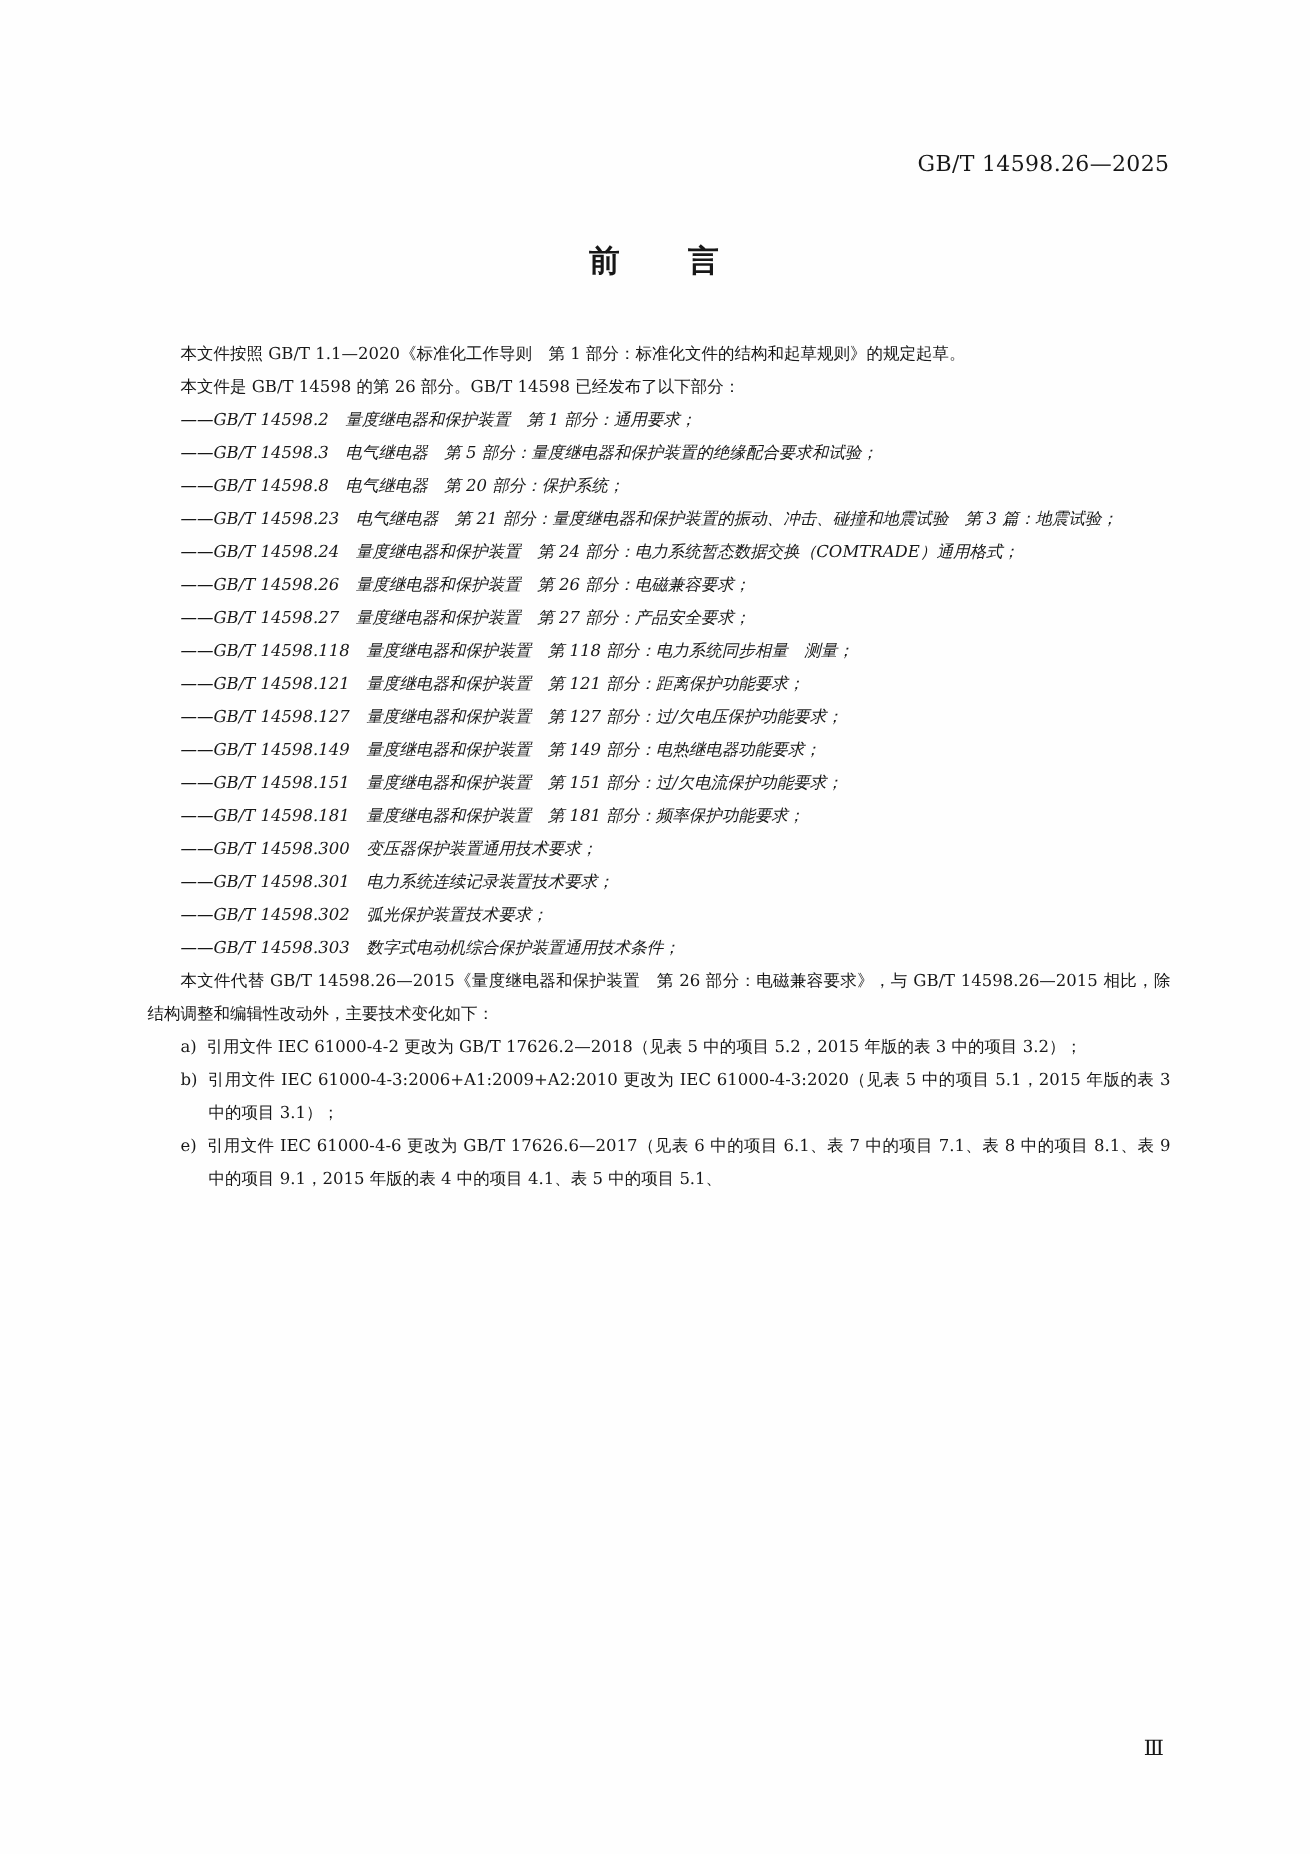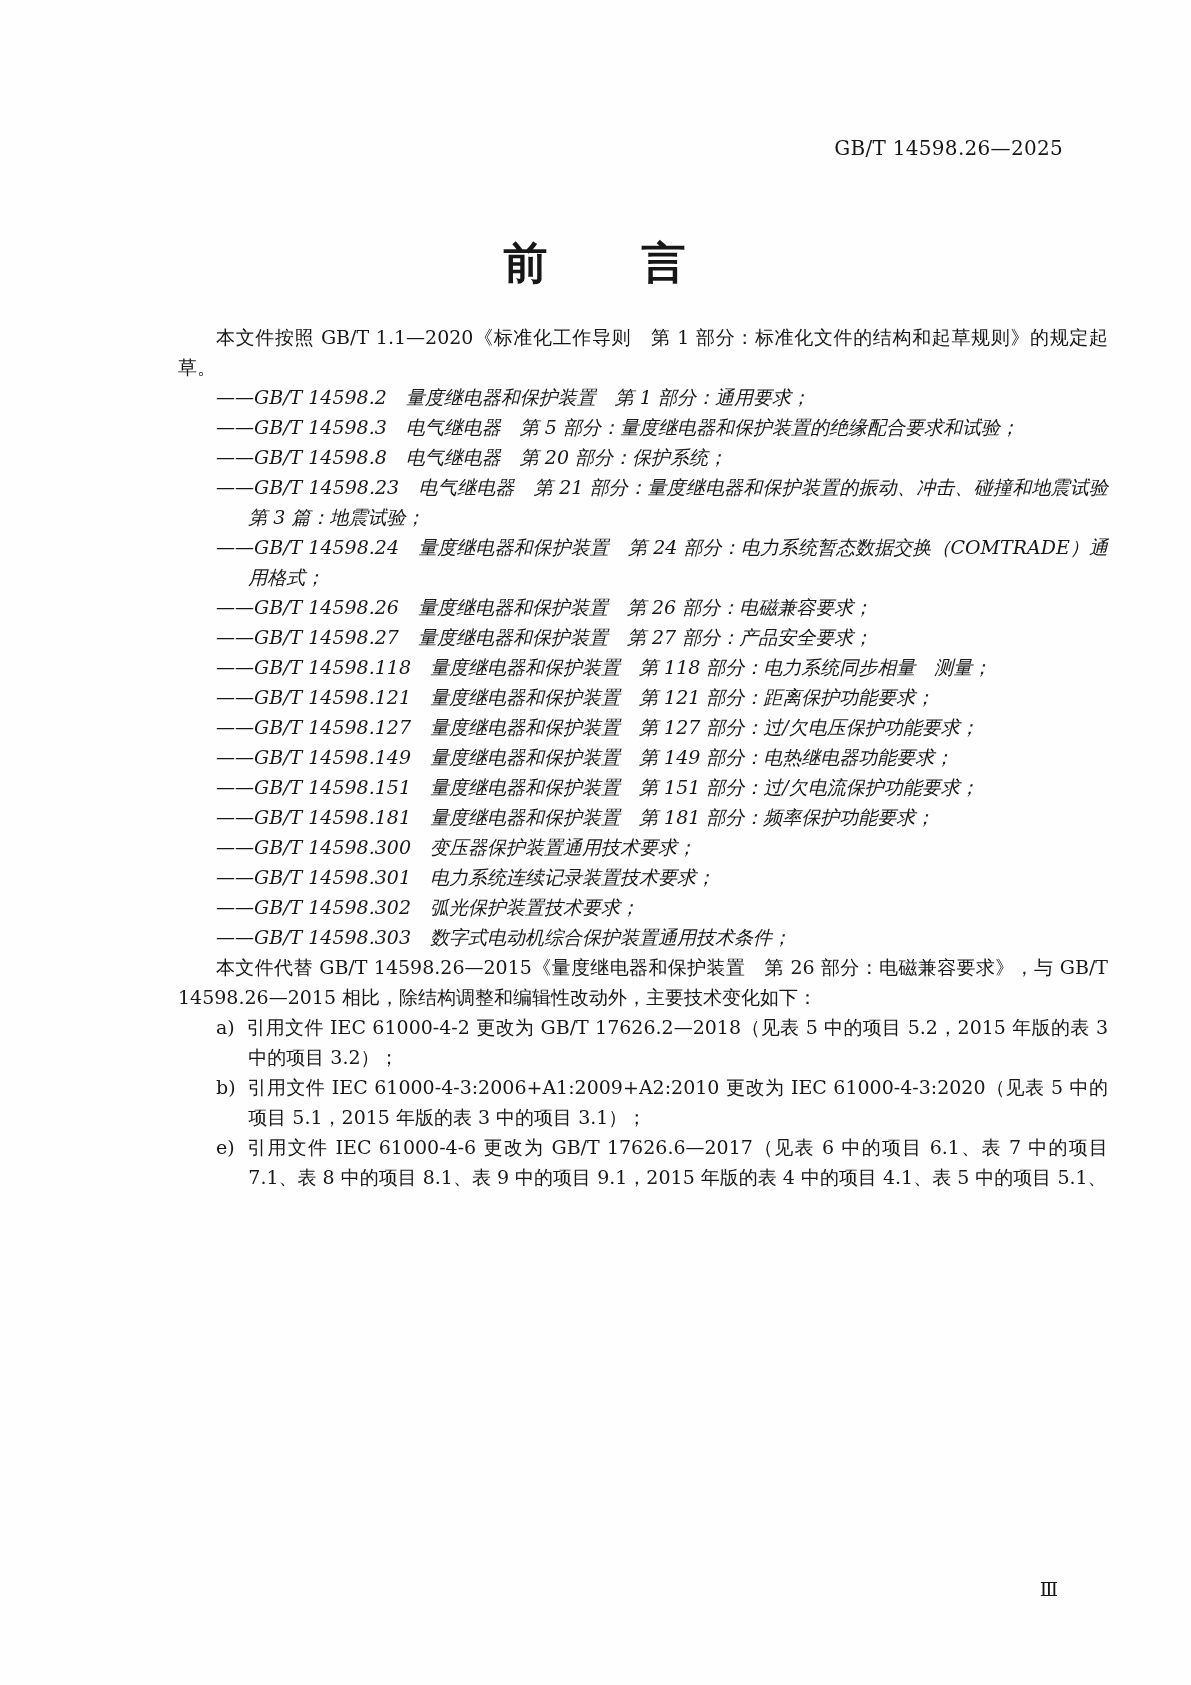--- a/index.html
+++ b/index.html
@@ -23,36 +23,35 @@
     font-size: 20px;
     letter-spacing: 0.3px;
     white-space: nowrap;
     text-align: right;
   }
   .doc-title {
     position: absolute;
     top: 218px;
     left: 0;
     right: 0;
-    margin: 16px;
+    margin: 0;
     text-align: center;
-    font-size: 44px;
+    font-size: 28px;
     font-weight: bold;
     font-family: "DejaVu Sans", "Liberation Sans", sans-serif;
     letter-spacing: 2px;
   }
   .doc-body {
     position: absolute;
-    top: 322px;
+    top: 306px;
     left: 134px;
     width: 930px;
-    font-size: 19px;
+    font-size: 15px;
     line-height: 30px;
     text-align: justify;
-    margin-left: 44px;
   }
   .doc-body p { margin: 0; }
   .para.indent { text-indent: 2em; }
   .std-item {
     padding-left: 3.7em;
     text-indent: -1.7em;
     font-style: italic;
   }
   .change-item {
     padding-left: 3.7em;
@@ -74,20 +73,21 @@
 <div class="page">
 
   <div class="doc-number">GB/T 14598.26—2025</div>
 
   <h1 class="doc-title">前　　言</h1>
 
   <div class="doc-body">
 
     <p class="para indent">本文件按照 GB/T 1.1—2020《标准化工作导则　第 1 部分：标准化文件的结构和起草规则》的规定起草。</p>
 
+    <p class="para indent">本文件是 GB/T 14598 的第 26 部分。GB/T 14598 已经发布了以下部分：</p>
 
     <div class="std-list">
 
         <p class="std-item">——GB/T 14598.2　量度继电器和保护装置　第 1 部分：通用要求；</p>
 
         <p class="std-item">——GB/T 14598.3　电气继电器　第 5 部分：量度继电器和保护装置的绝缘配合要求和试验；</p>
 
         <p class="std-item">——GB/T 14598.8　电气继电器　第 20 部分：保护系统；</p>
 
         <p class="std-item">——GB/T 14598.23　电气继电器　第 21 部分：量度继电器和保护装置的振动、冲击、碰撞和地震试验　第 3 篇：地震试验；</p>

